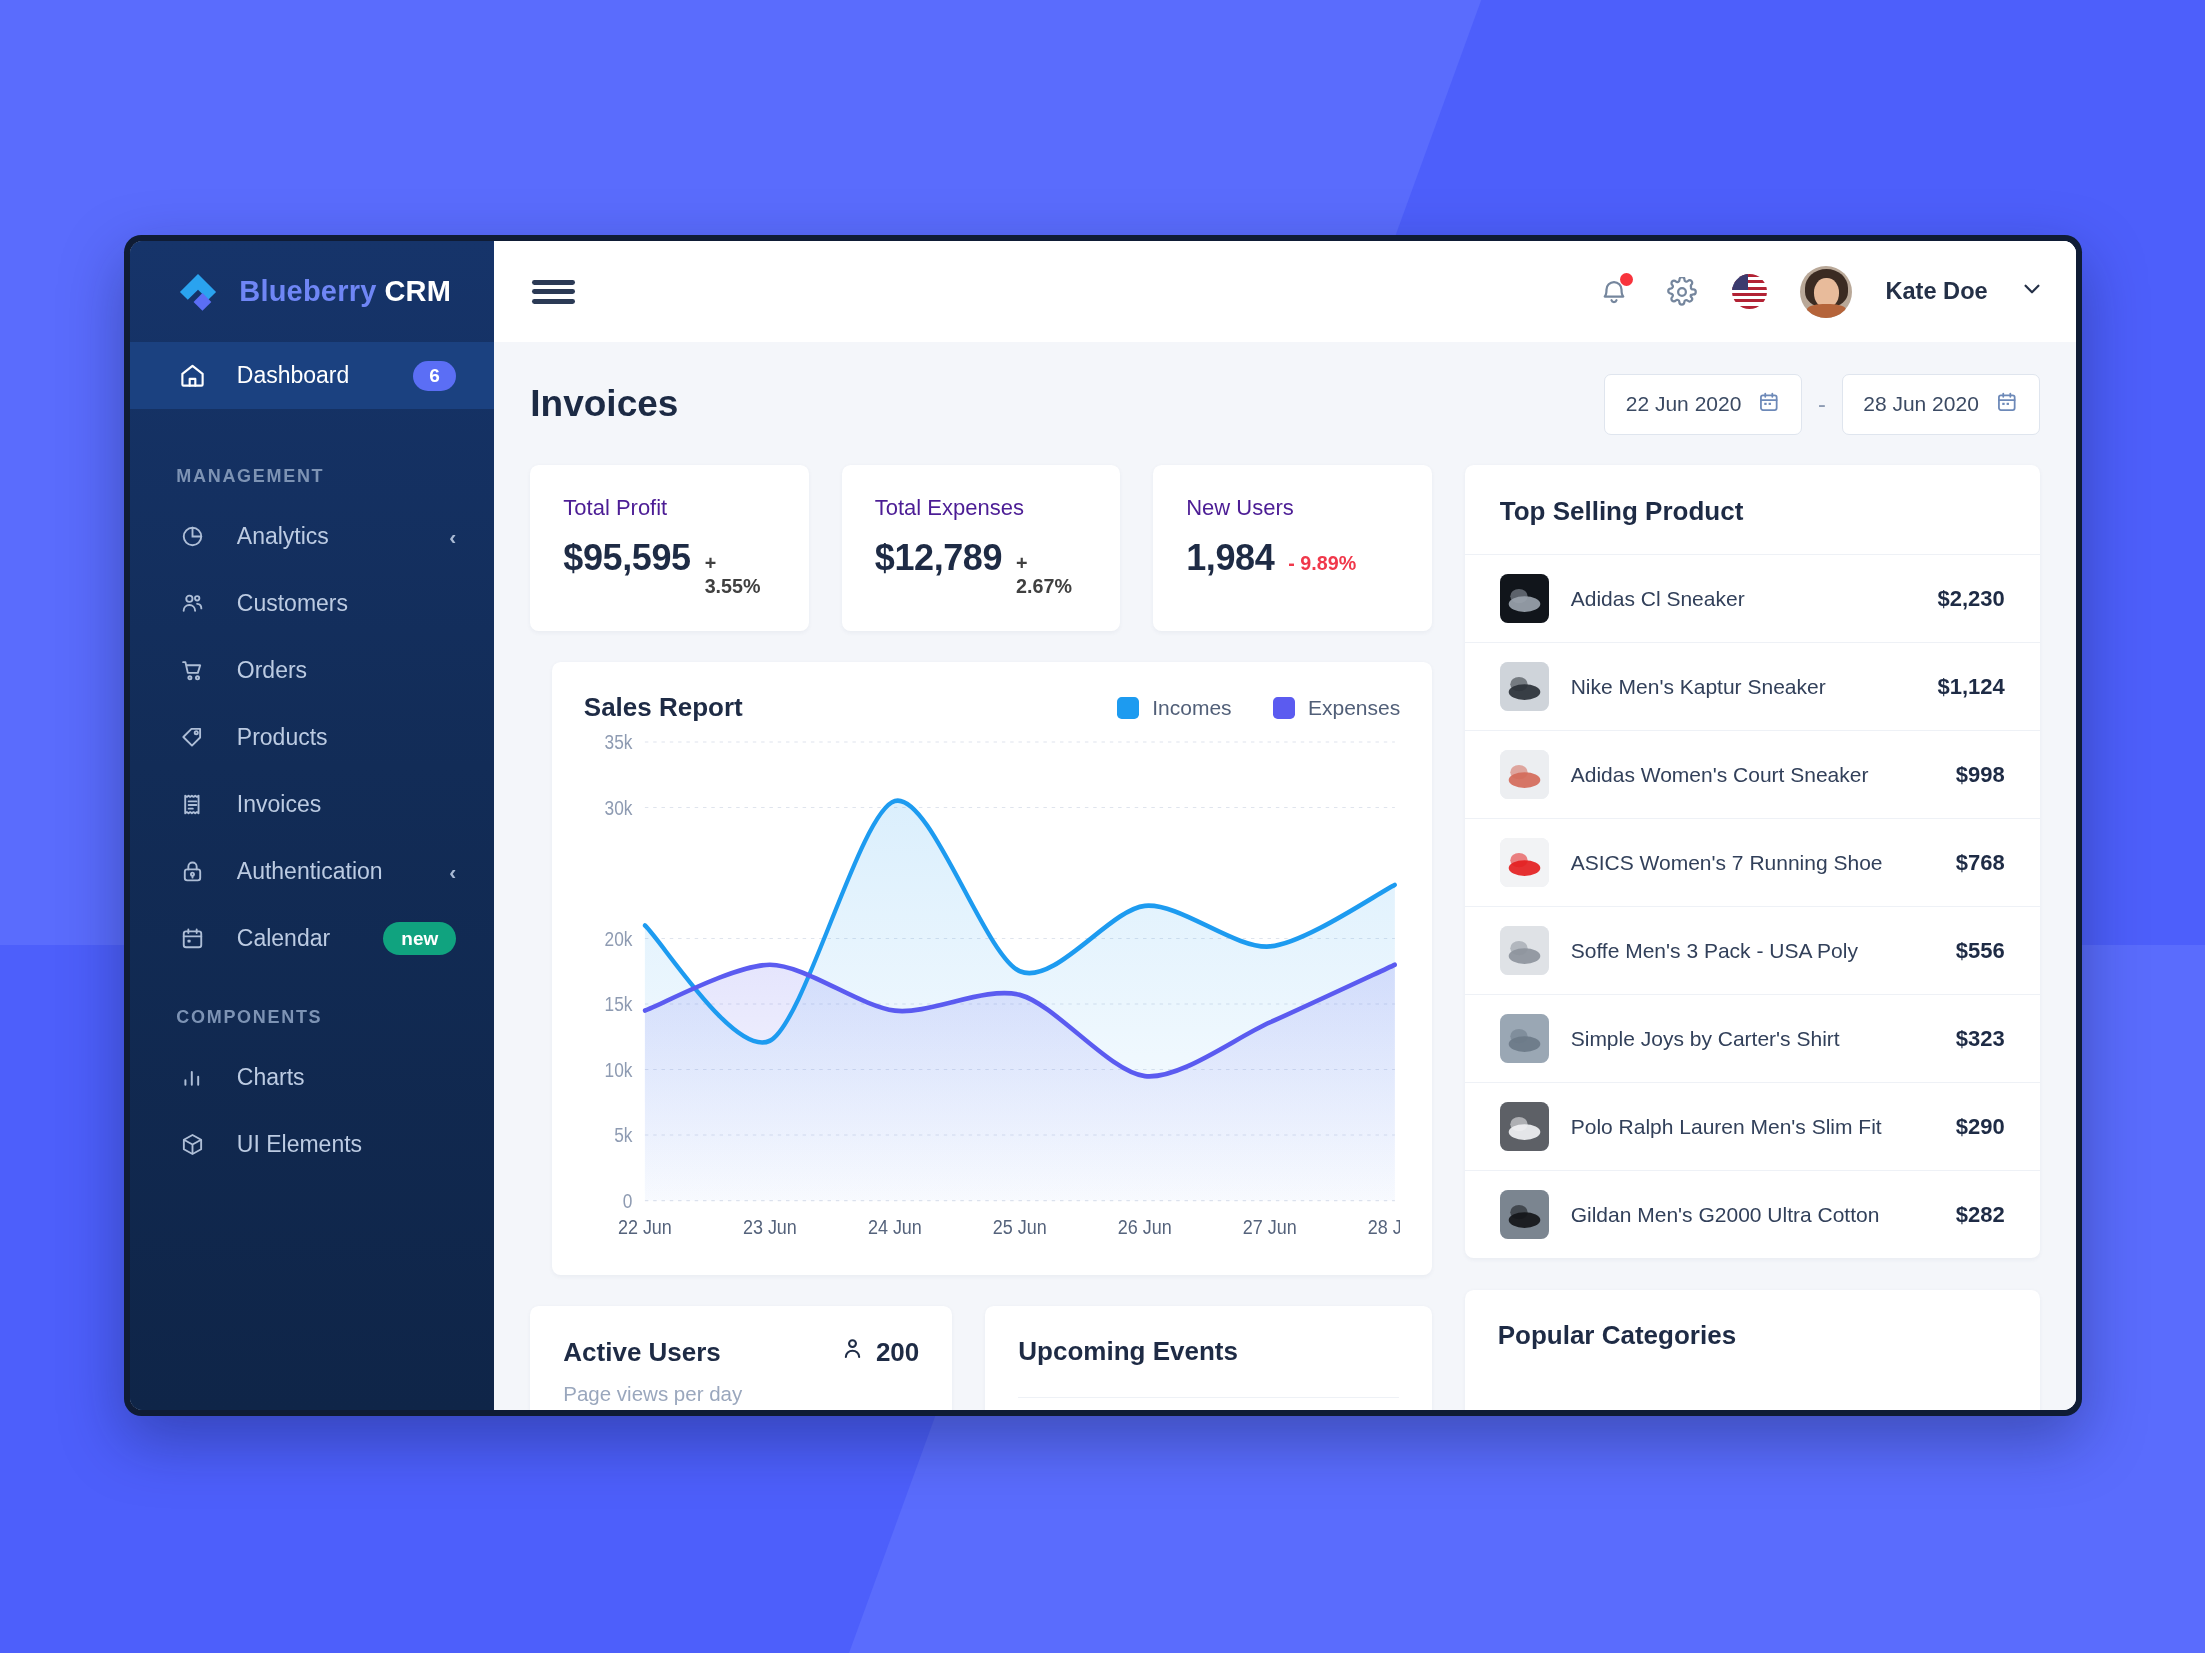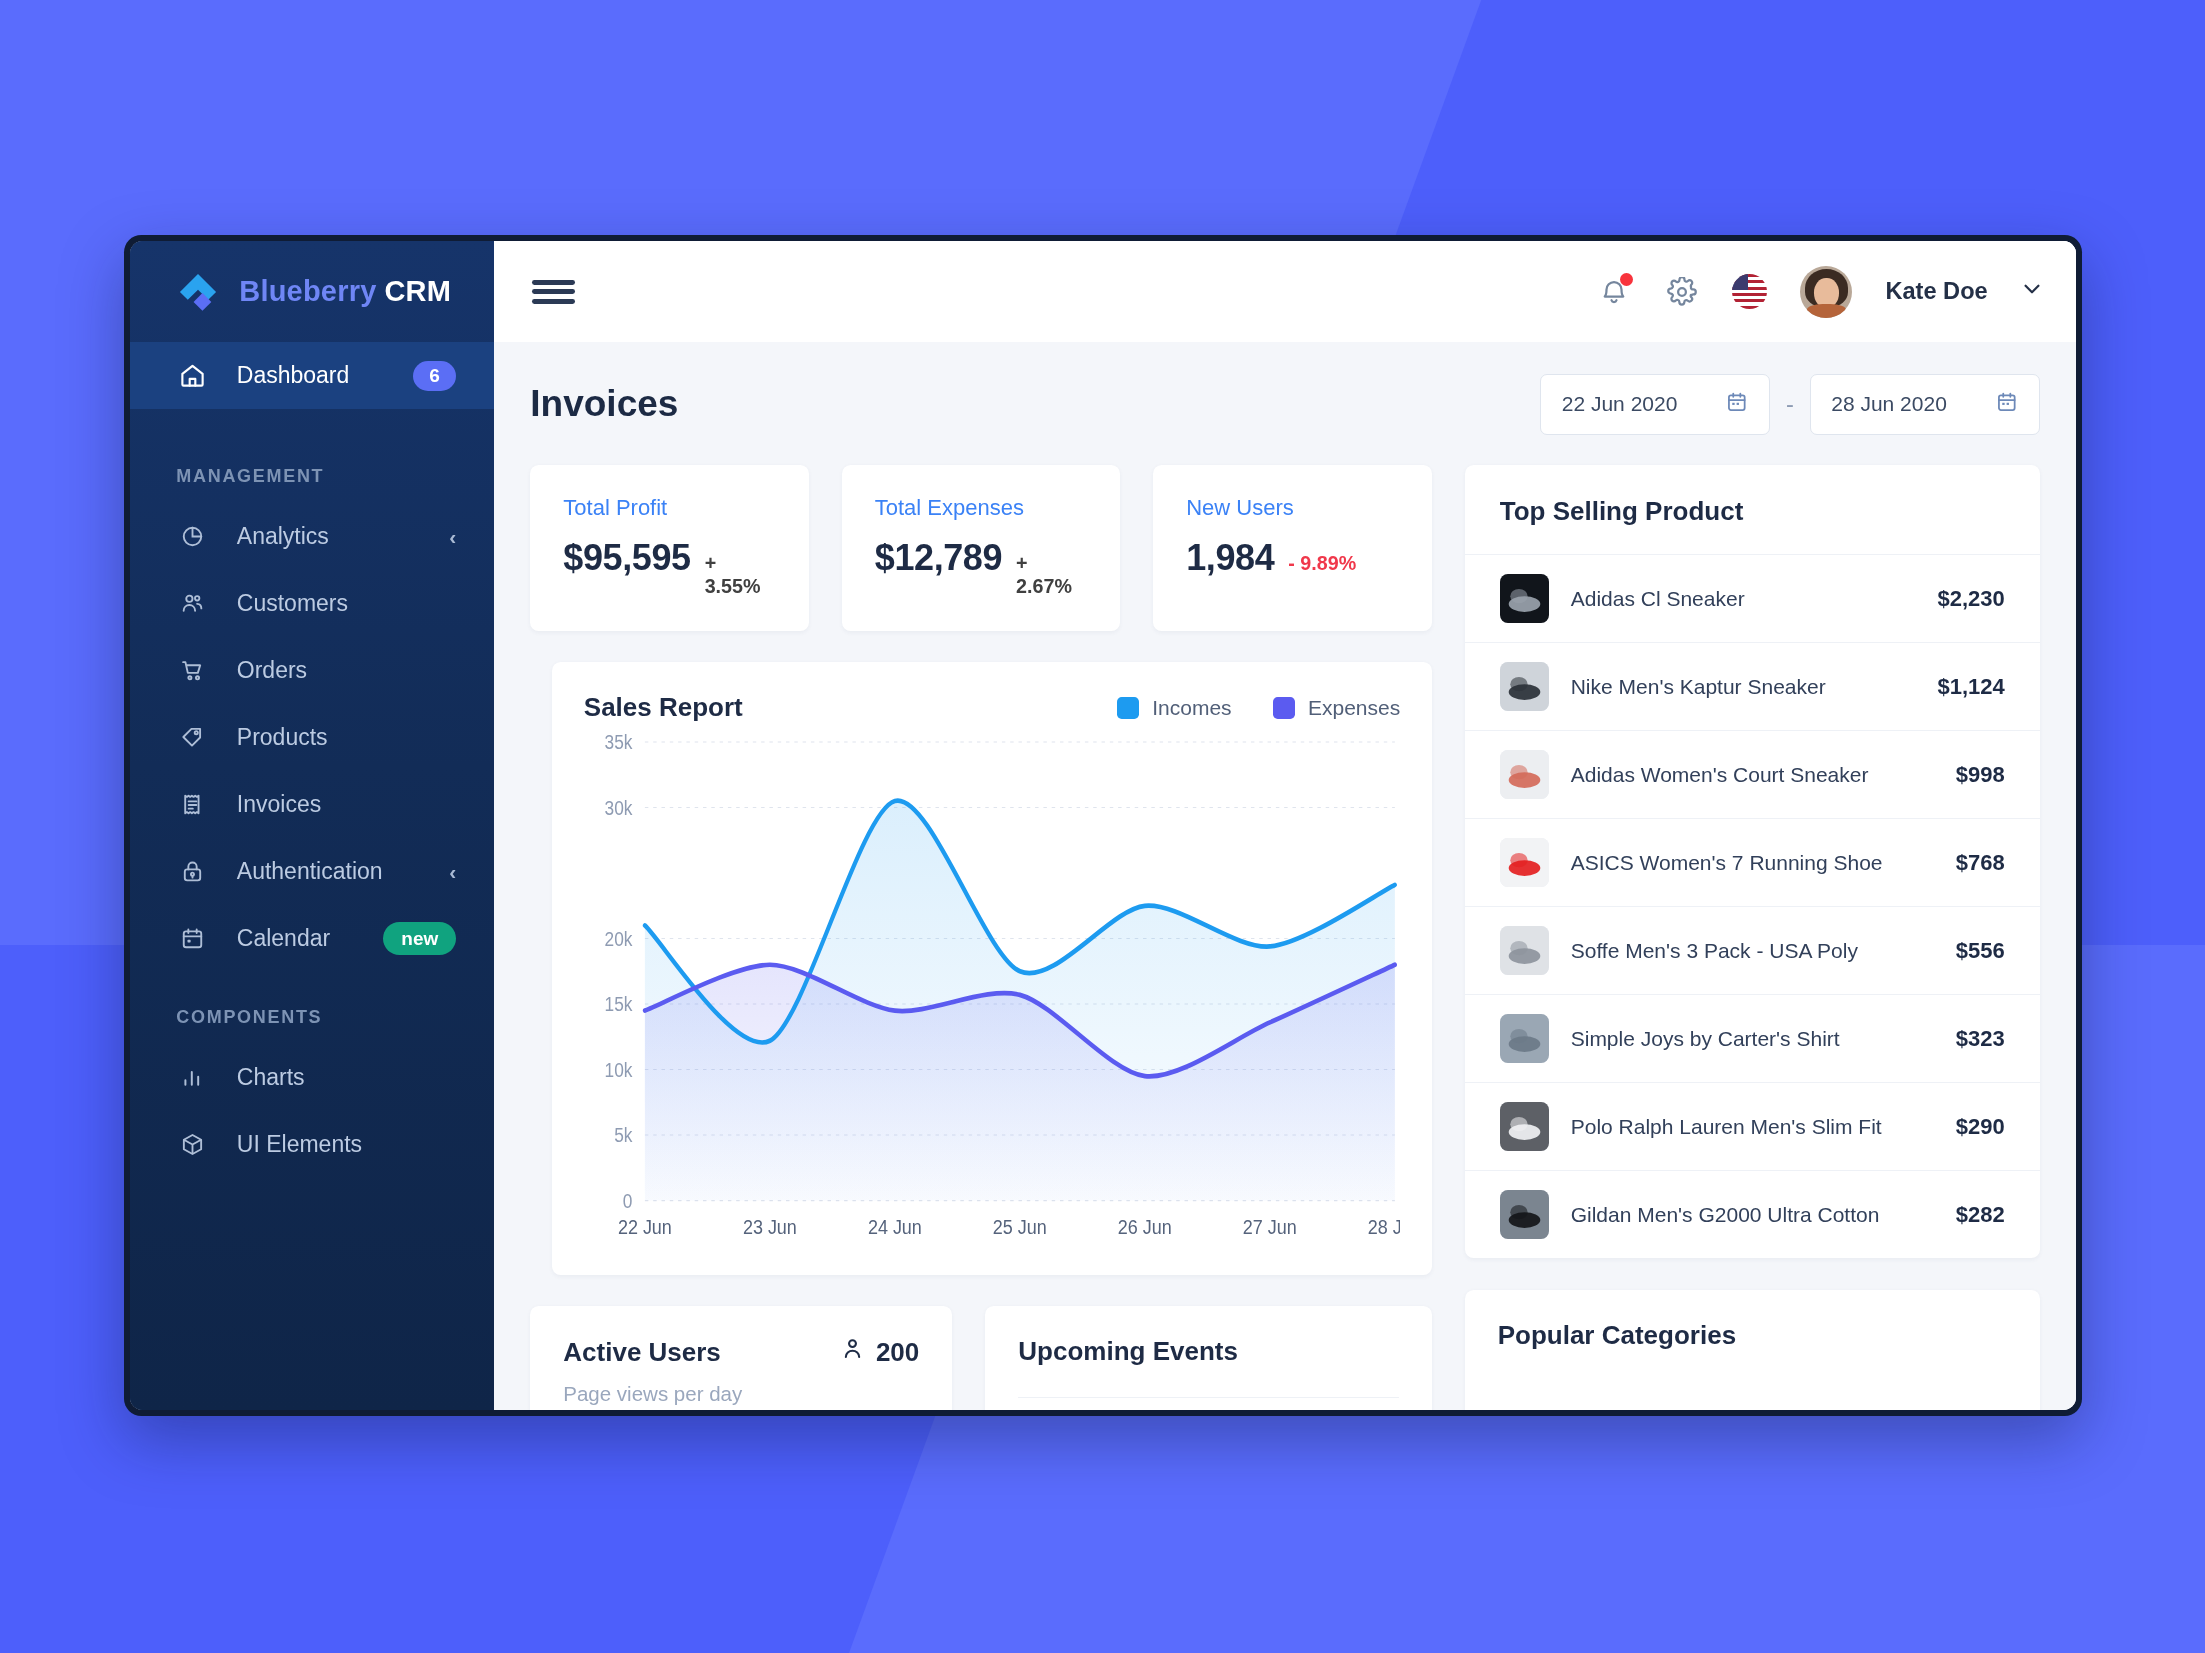--- a/index.html
+++ b/index.html
@@ -84,38 +84,38 @@
   .avatar .shirt{position:absolute;left:6.3px;bottom:0;width:39px;height:14px;border-radius:40% 40% 0 0;background:#b5643a;}
   .user-name { font-size: 23.6px; color: #243047; font-weight: 600; }
   .chev-down { color:#243047; font-size:20.5px; font-weight:700; }
 
   
   #content { flex: 1; padding: 31.5px 36px 0 36px; overflow: hidden; }
   .page-head { display: flex; align-items: center; margin-bottom: 30px; }
   #page-title { font-size: 37px; font-weight: 700; color: #1c2a44; }
   .daterange { margin-left: auto; display: flex; align-items: center; gap: 15.8px; }
   .dateinput {
-    width: 230px; height: 61px; background: #fff; border: 1.2px solid #dfe5ee;
+    width: 198px; height: 61px; background: #fff; border: 1.2px solid #dfe5ee;
     border-radius: 7px; display: flex; align-items: center; padding: 0 20.5px;
     font-size: 21px; color: #3b4a63; cursor: pointer;
   }
   .dateinput .cal { margin-left: auto; }
   .dash-sep { font-size: 23.6px; color: #8d9bb3; }
 
   
   .grid { display: flex; gap: 33px; align-items: flex-start; }
   .col-left { flex: 1 1 auto; min-width:0; }
   .col-right { flex: 0 0 575px; }
 
   .stats-row { display: flex; gap: 33px; margin-bottom: 31.5px; }
   .stat-card {
     flex: 1; background: #fff; border-radius: 8.7px; padding: 30px 33px 33px 33px;
     box-shadow: 0 1.6px 4.7px rgba(30,50,90,.05);
   }
-  .stat-label { font-size: 22px; color: #3b82f6; margin-bottom: 15.8px; }
+  .stat-label { font-size: 22px; color: #4c1d95; margin-bottom: 15.8px; }
   .stat-row { display: flex; align-items: baseline; gap: 14px; }
   .stat-value { font-size: 36px; font-weight: 700; color: #1e2b45; letter-spacing:-0.4px;}
   .stat-delta { font-size: 19.7px; font-weight: 600; }
   .up { color: #404040; }
   .down { color: #f0384b; }
 
   
   .chart-card { background: #fff; border-radius: 8.7px; padding: 30px 31.5px 23.6px 31.5px; box-shadow: 0 1.6px 4.7px rgba(30,50,90,.05); margin-left: 22px; }
   .chart-head { display: flex; align-items: center; margin-bottom: 7.9px; }
   .chart-title { font-size: 26px; font-weight: 700; color: #1e2b45; }

